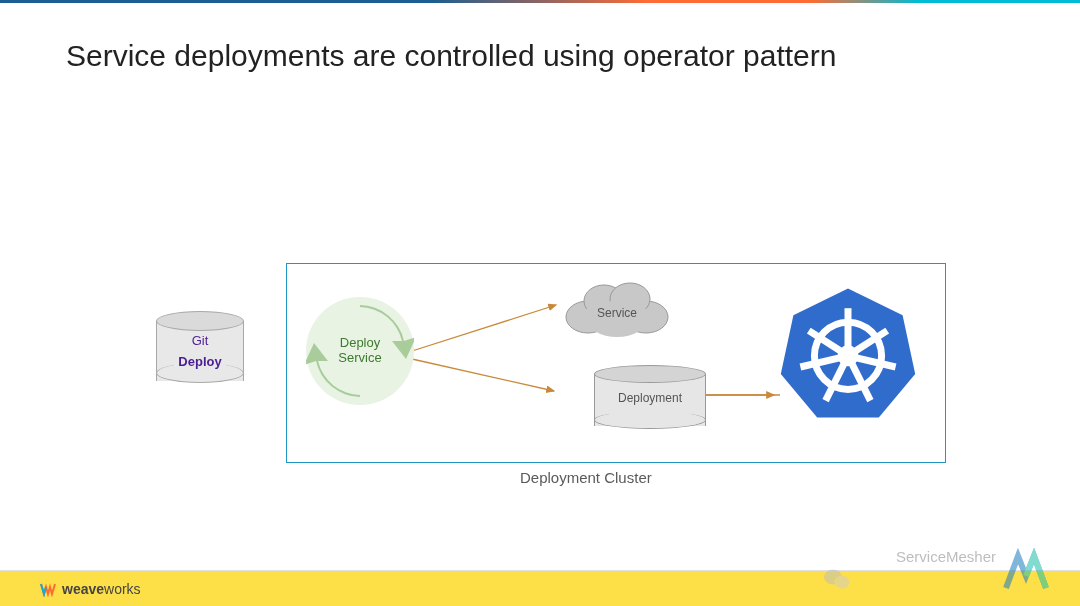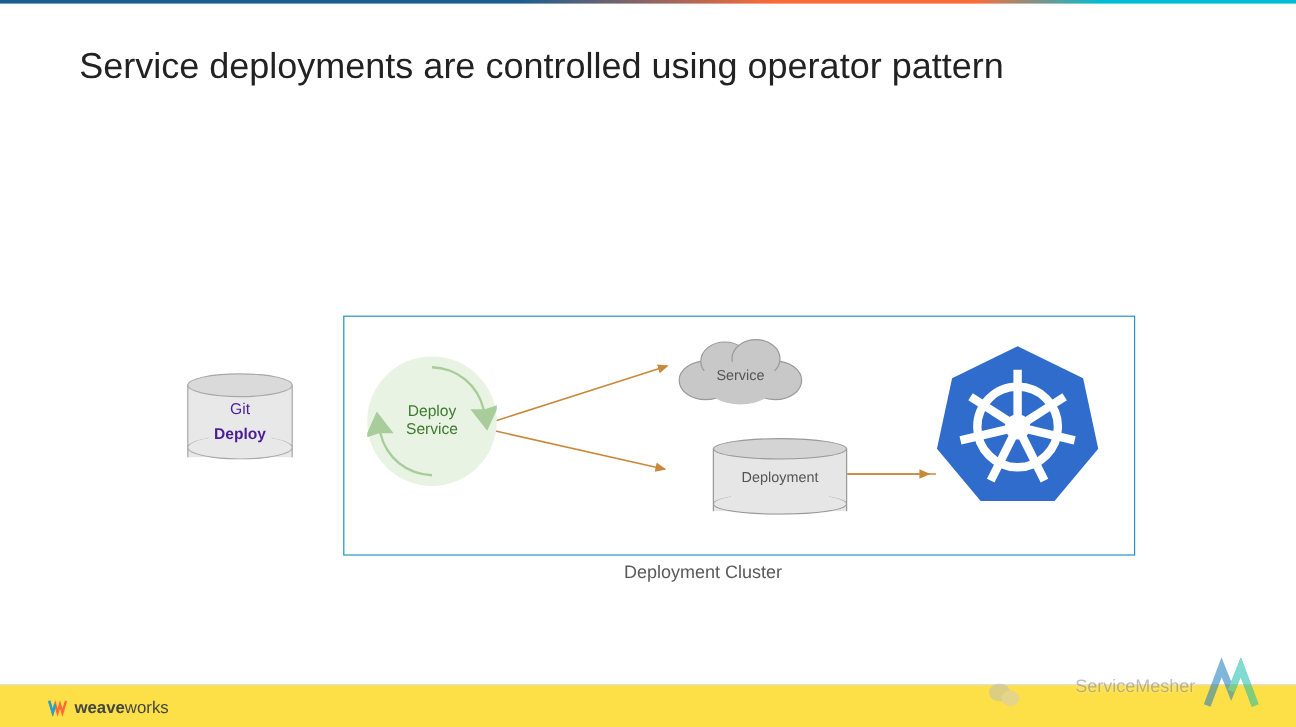--- a/index.html
+++ b/index.html
@@ -27,21 +27,21 @@
     .dcyl-body { width: 112px; height: 52px; background: #e6e6e6; border-left: 1px solid #999; border-right: 1px solid #999; position: absolute; top: 9px; left: 0; }
     .dcyl-bottom { width: 112px; height: 18px; background: #e6e6e6; border: 1px solid #999; border-radius: 50%; position: absolute; bottom: 0; left: 0; border-top: none; }
     .dcyl-label { position: absolute; width: 112px; text-align: center; top: 26px; font-size: 12px; color: #555; z-index: 3; }
     .svc-label { font-size: 12px; fill: #555; }
     .k8s-logo { position: absolute; left: 778px; top: 210px; width: 140px; height: 140px; }
     svg.arrows { position: absolute; left: 0; top: 0; width: 1080px; height: 480px; pointer-events: none; }
     .footer { position: absolute; bottom: 0; left: 0; right: 0; height: 36px; border-top: 1px solid #e0e0e0; display: flex; align-items: center; padding-left: 40px; background: #fde047; }
     .brand { font-size: 14px; color: #444; }
     .brand b { font-weight: 700; }
     .wlogo { display: inline-block; vertical-align: middle; margin-right: 6px; }
-    .watermark { position: absolute; right: 30px; bottom: 10px; display: flex; align-items: center; opacity: 0.55; z-index: 100; }
+    .watermark { position: absolute; right: 30px; bottom: 10px; display: flex; align-items: flex-start; opacity: 0.55; z-index: 100; }
     .wm-text { font-size: 15px; color: #888; text-shadow: 0 0 2px #fff; margin-right: 6px; }
     .wm-logo { width: 48px; height: 48px; }
     .wechat-ic { position: absolute; right: 230px; bottom: 16px; opacity: 0.5; }
   </style>
 </head>
 <body>
 
 <div class="top-bar"></div>
 
 <h1 class="title">Service deployments are controlled using operator pattern</h1>

